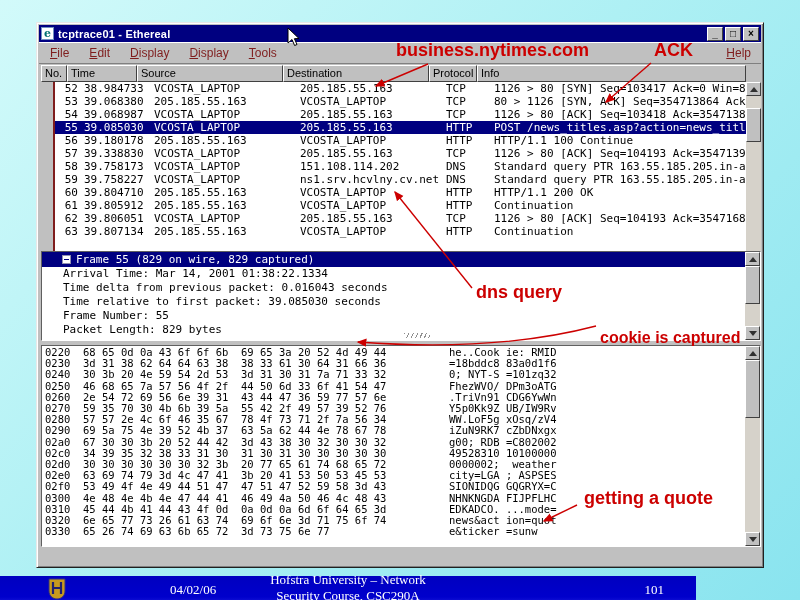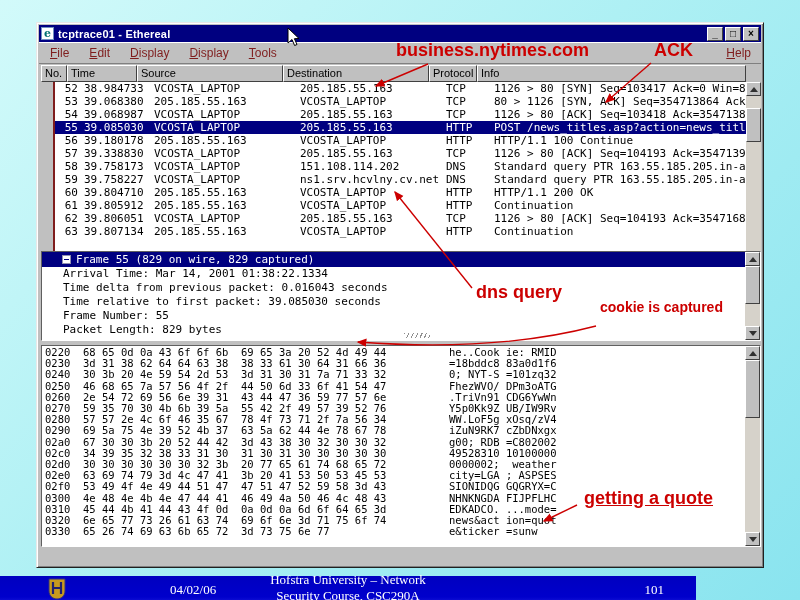--- a/index.html
+++ b/index.html
@@ -92,22 +92,22 @@
   #status-box { flex:1; height:18px; font-size:11px; line-height:16px; padding:0 4px;
                 border-top:1px solid #808080; border-left:1px solid #808080;
                 border-right:1px solid #fff; border-bottom:1px solid #fff;
                 background:#c0c0c0; white-space:nowrap; overflow:hidden; }
 
   
   .ann { position:absolute; color:#cc0000; font:bold 18px "Liberation Sans", sans-serif; white-space:nowrap; }
   #ann-biz  { left:396px; top:40px; }
   #ann-ack  { left:654px; top:40px; }
   #ann-dns  { left:476px; top:282px; }
-  #ann-cookie { left:600px; top:299px; font-size:14px; }
-  #ann-quote  { left:584px; top:488px;text-decoration:underline; }
+  #ann-cookie { left:600px; top:329px; font-size:16px; }
+  #ann-quote  { left:584px; top:488px; }
   #overlay { position:absolute; left:0; top:0; width:800px; height:600px; pointer-events:none; }
 
   
   #footer { position:absolute; left:0; top:576px; width:696px; height:30px;
             background:linear-gradient(#0000c0,#0000cc 70%,#2222dd); color:#ffffff;font-family:Liberation Serif, serif; }
   #footer-date { position:absolute; left:170px; top:6px; font-size:13px; }
   #footer-center { position:absolute; left:0; right:0; top:-4px; text-align:center; font-size:13px; line-height:16px; }
   #footer-page { position:absolute; right:32px; top:6px; font-size:13px; }
   #footer-logo { position:absolute; left:48px; top:2px; }
 </style>

